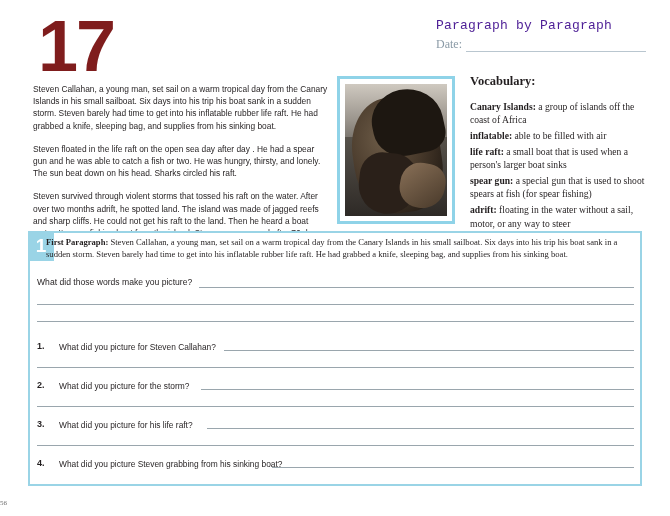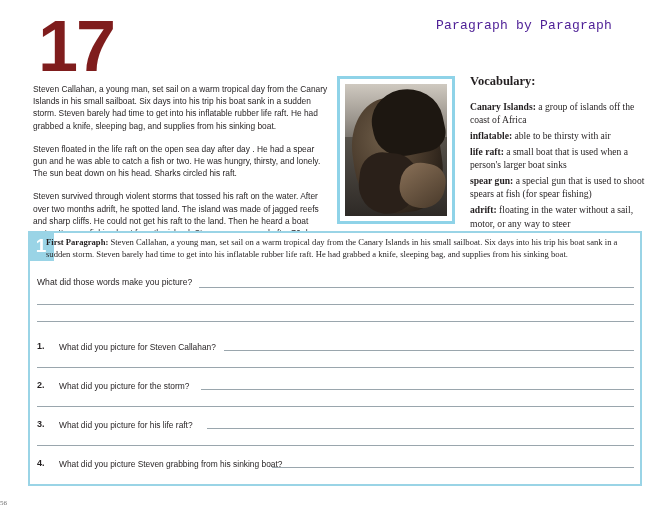--- a/index.html
+++ b/index.html
@@ -255,20 +255,24 @@
     color: #6d6d6d;
   }
 </style>
 </head>
 <body>
 
 <div class="page">
 
   <div class="header-right">
     <div class="hdr-title">Paragraph by Paragraph</div>
+    <div class="hdr-date">
+      <span>Date:</span>
+      <span class="line"></span>
+    </div>
   </div>
 
   <div class="lesson-number">17</div>
 
   <div class="story">
     <p>Steven Callahan, a young man, set sail on a warm tropical day from the Canary Islands in his small sailboat.  Six days into his trip his boat sank in a sudden storm.  Steven barely had time to get into his inflatable rubber life raft.  He had grabbed a knife, sleeping bag, and supplies from his sinking boat.</p>
     <p>Steven floated in the life raft on the open sea day after day .  He had a spear gun and he was able to catch a fish or two.  He was hungry, thirsty, and lonely.  The sun beat down on his head.  Sharks circled his raft.</p>
     <p>Steven survived through violent storms that tossed his raft on the water.  After over two months adrift, he spotted land.  The island was made of jagged reefs and sharp cliffs.  He could not get his raft to the land.  Then he heard a boat motor.  It was a fishing boat from the island.  Steven was rescued after 76 days lost at sea.</p>
   </div>
 
@@ -284,21 +288,21 @@
   </div>
 
   <div class="vocab">
     <h3>Vocabulary:</h3>
     <div class="entry">
       <span class="term">Canary Islands:</span>
       <span>a group of islands off the coast of Africa</span>
     </div>
     <div class="entry">
       <span class="term">inflatable:</span>
-      <span>able to be thirsty with air</span>
+      <span>able to be filled with air</span>
     </div>
     <div class="entry">
       <span class="term">life raft:</span>
       <span>a small boat that is used when a person's larger boat sinks</span>
     </div>
     <div class="entry">
       <span class="term">spear gun:</span>
       <span>a special gun that is used to shoot spears at fish (for spear fishing)</span>
     </div>
     <div class="entry">

